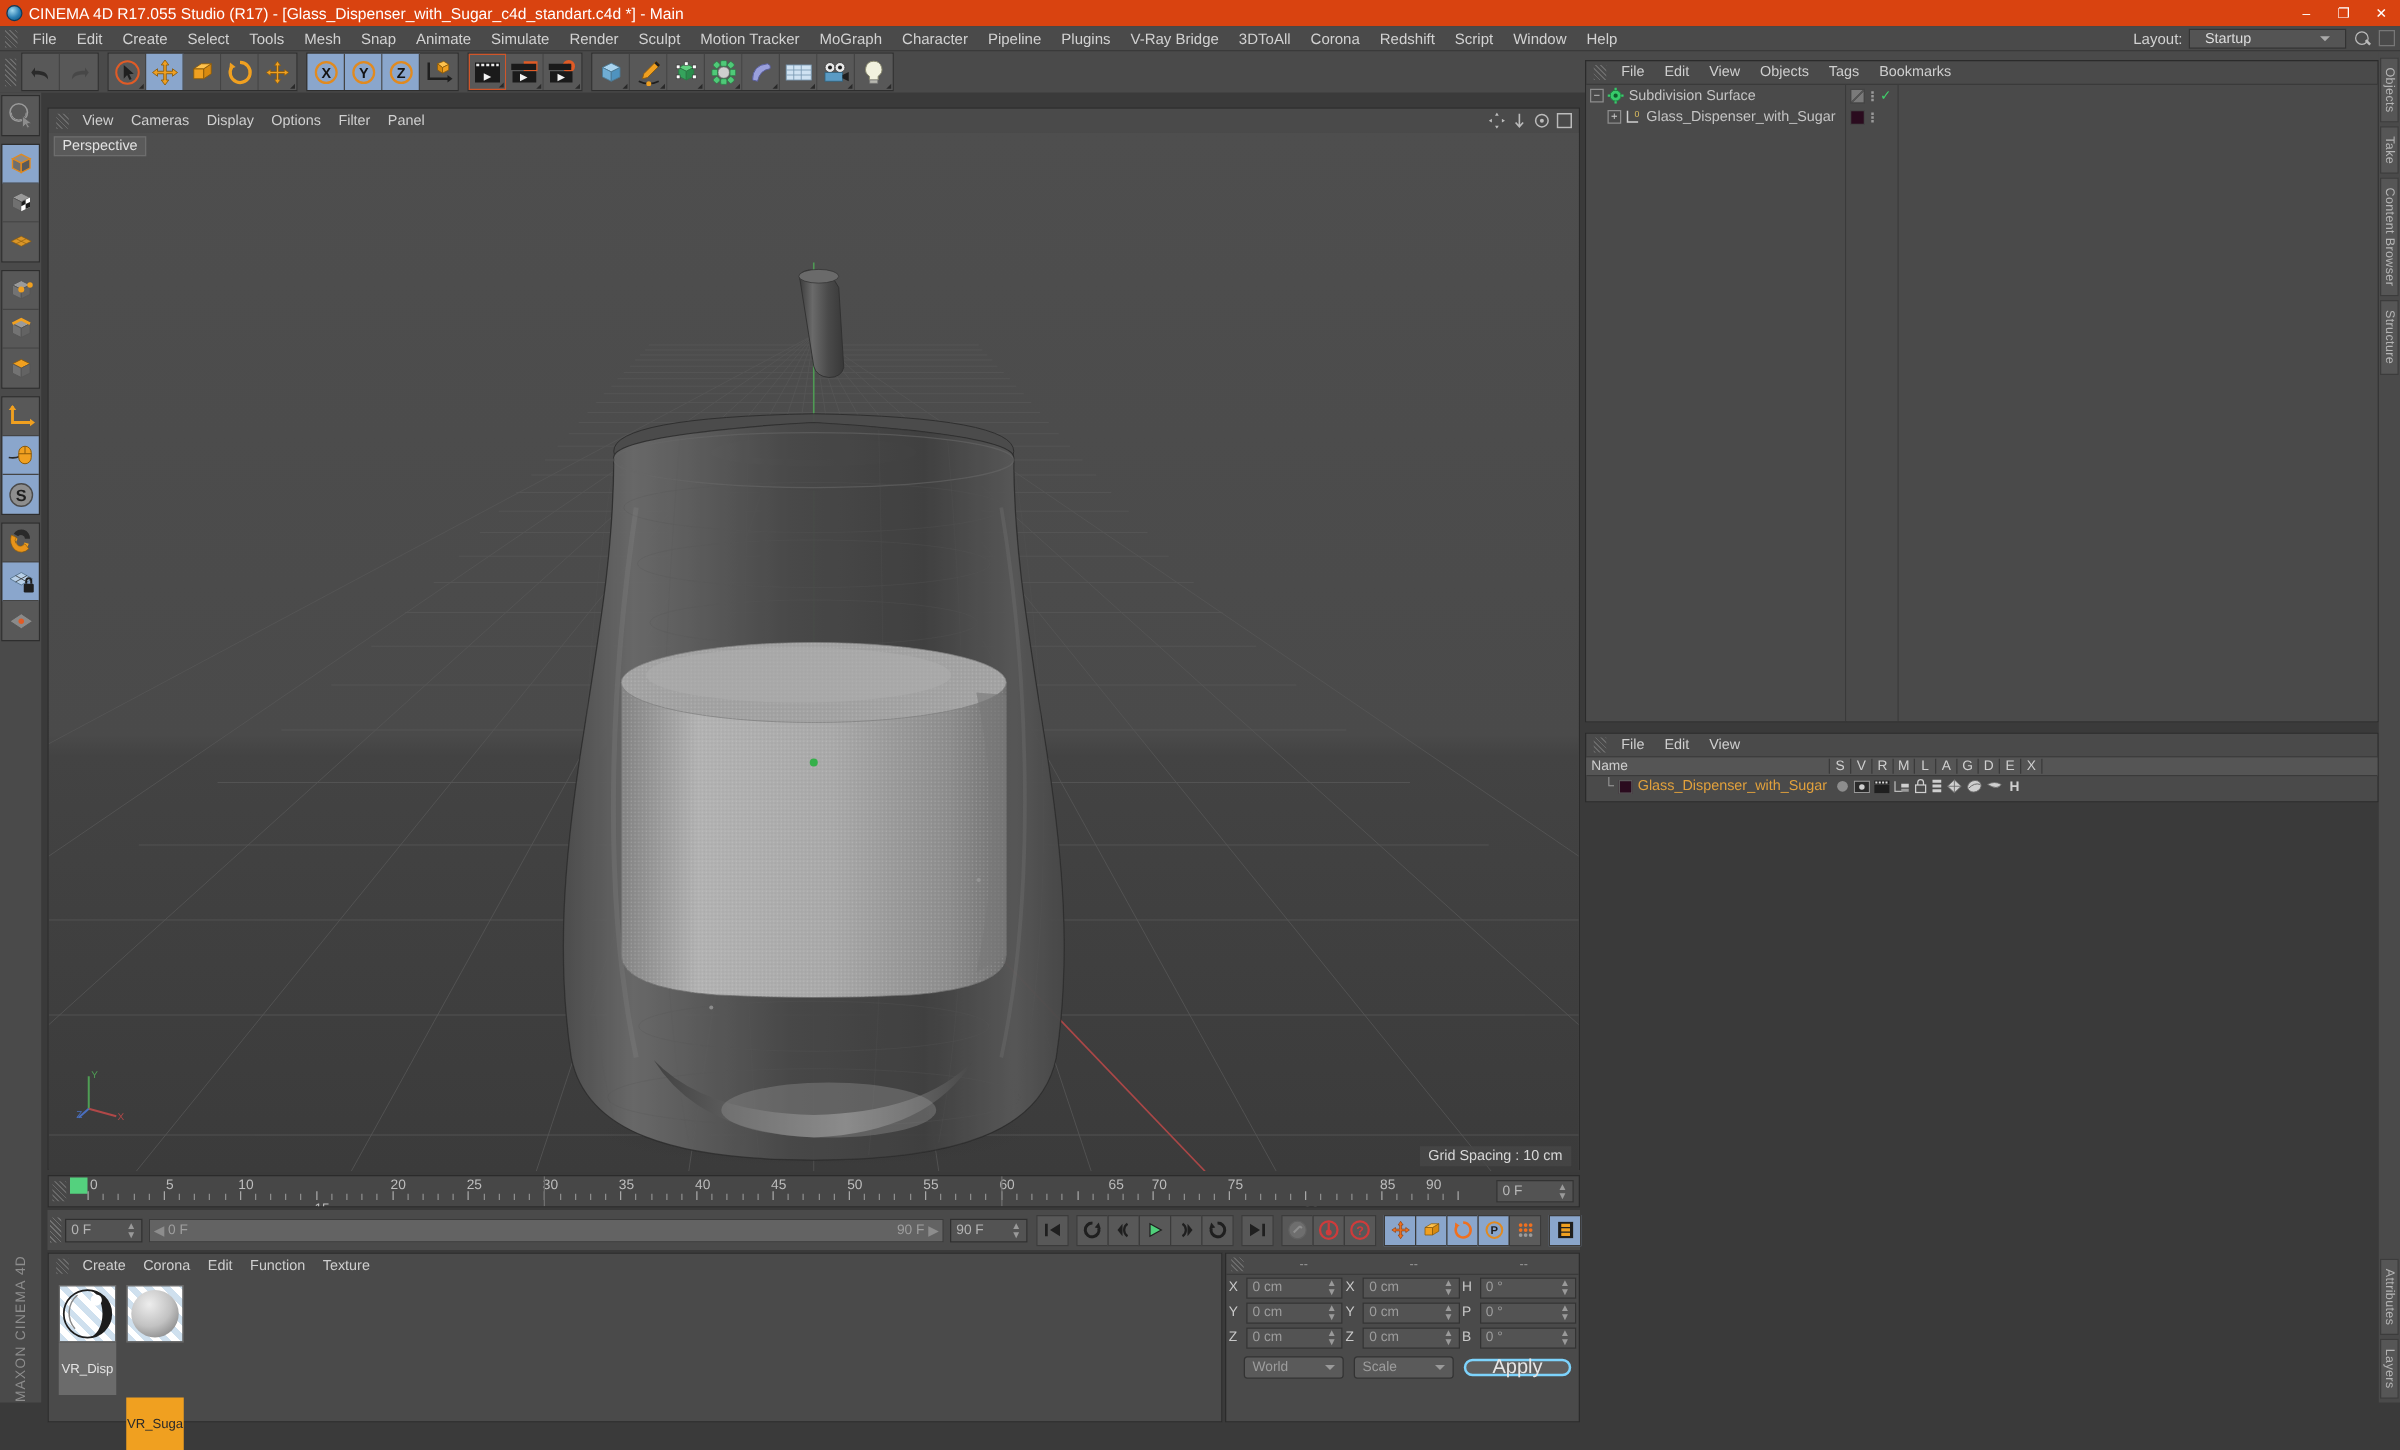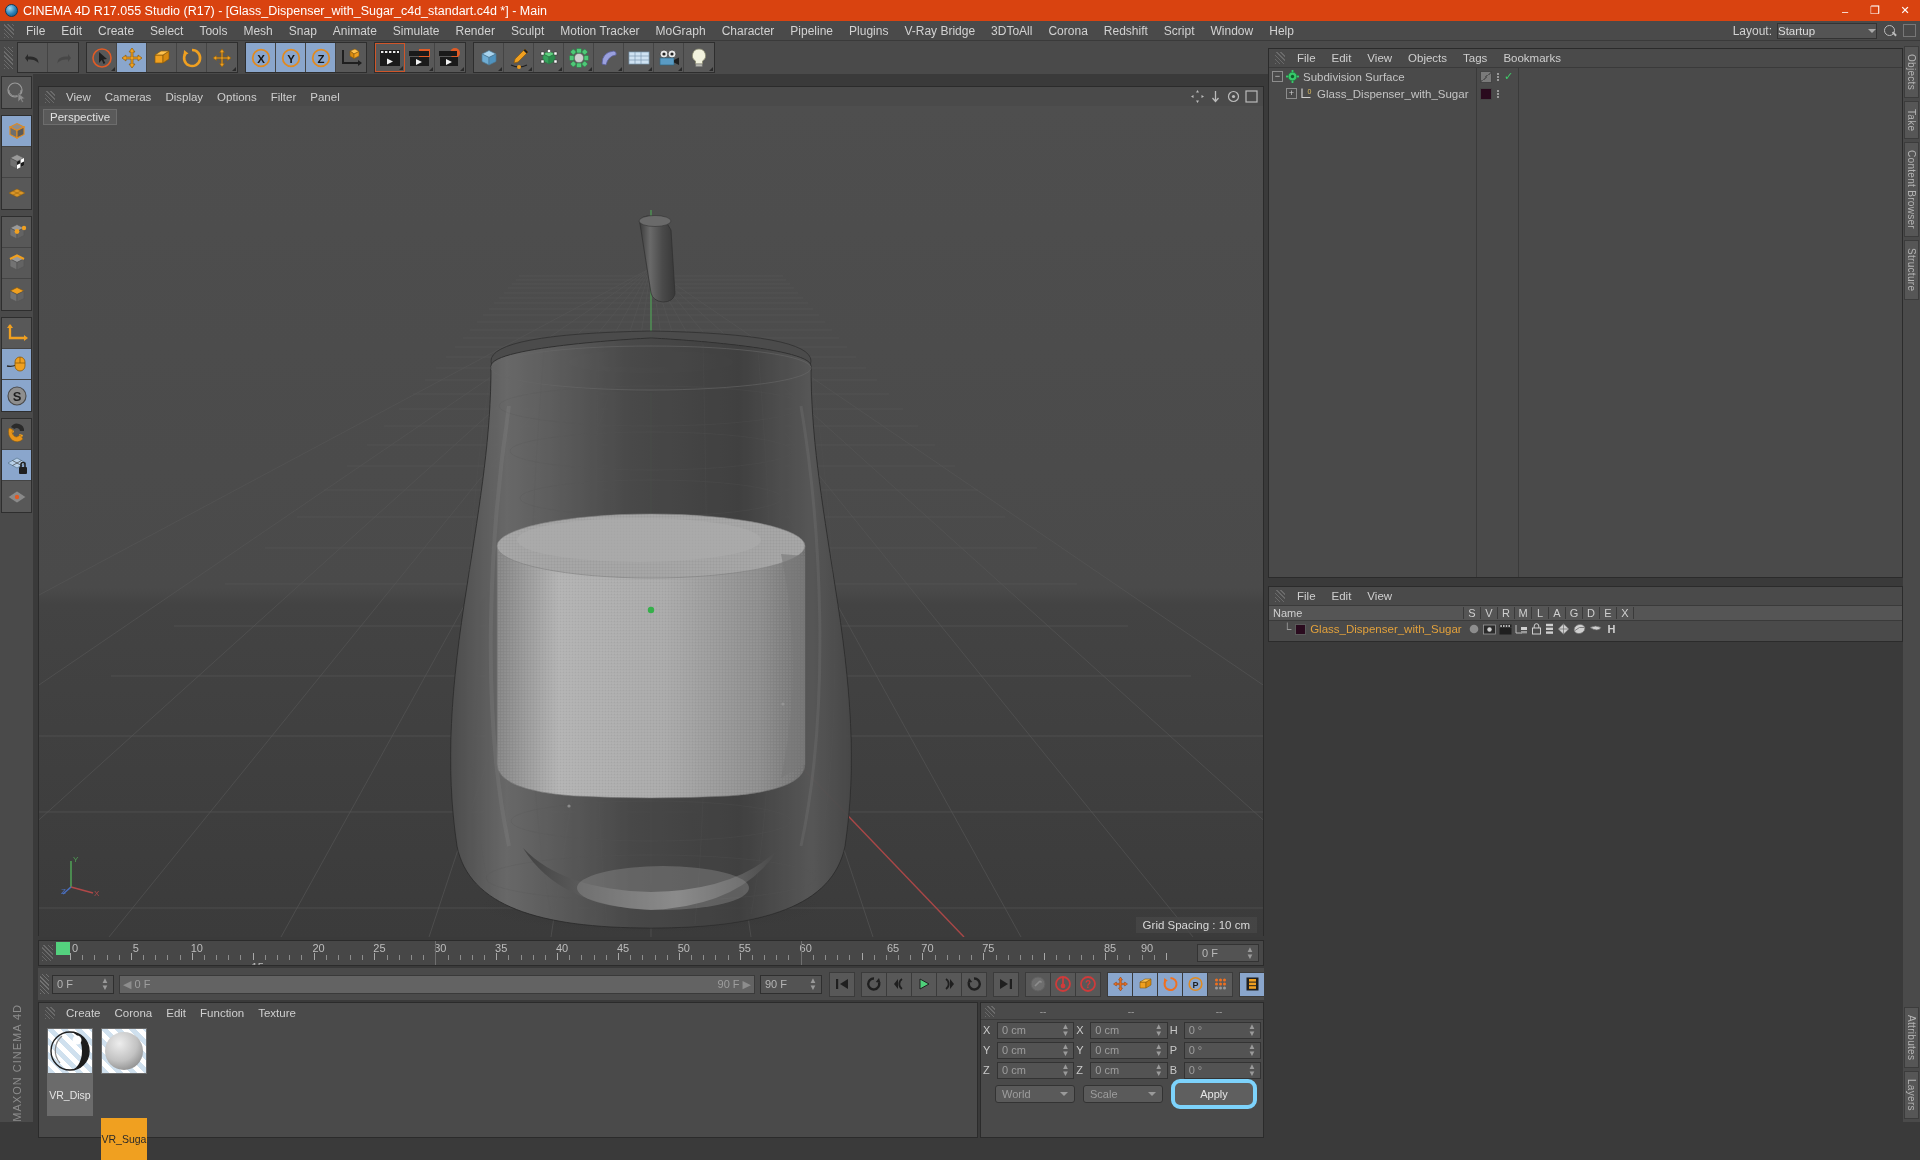--- a/index.html
+++ b/index.html
@@ -31,22 +31,22 @@
   
   .menubar {
     position:absolute; left:0; top:21px; width:1920px; height:20px;
     background:#4a4a4a; display:flex; align-items:center; border-bottom:1px solid #3a3a3a;
   }
   .menubar .mgrip { width:10px; height:14px; margin:0 4px; opacity:.5;
      background-image:repeating-linear-gradient(45deg,#8a8a8a 0 1px,transparent 1px 3px); }
   .mitem { padding:0 8px; height:20px; line-height:20px; color:#d2d2d2; font-size:12px; white-space:nowrap; }
   .layoutbox { margin-left:auto; display:flex; align-items:center; gap:5px; padding-right:4px; }
   .layoutbox .lbl { color:#d2d2d2; font-size:12px; }
-  .ldrop { width:100px; height:16px; background:#545454; border:1px solid #333;
-    display:flex; align-items:center; padding:0 0; font-size:11.5px; color:#ddd; position:relative; }
+  .ldrop { width:126px; height:16px; background:#545454; border:1px solid #333;
+    display:flex; align-items:center; padding:0 12px; font-size:11.5px; color:#ddd; position:relative; }
   .ldrop .arw { margin-left:auto; border-left:4px solid transparent; border-right:4px solid transparent;
     border-top:4px solid #aaa; }
   .srch { width:16px; height:16px; position:relative; }
   .srch:before{ content:""; position:absolute; left:2px; top:2px; width:9px;height:9px;
     border:1.5px solid #bbb; border-radius:50%;}
   .srch:after{ content:""; position:absolute; left:10px; top:10px; width:5px;height:1.5px;
     background:#bbb; transform:rotate(45deg);}
   .ficon { width:13px;height:13px;border:1px solid #777; }
 
   
@@ -137,23 +137,23 @@
   .coordhdr span { flex:1; text-align:center; }
   .crow { display:flex; align-items:center; height:20px; padding:0 2px; gap:2px; }
   .clab { width:12px; font-size:11px; color:#c9c9c9; text-align:left; }
   .cfield { flex:1; height:17px; background:#535353; border:1px solid #333;
      display:flex; align-items:center; padding:0 4px; font-size:11px; color:#9d9d9d; }
   .crow2 { display:flex; align-items:center; height:24px; padding:4px 6px 0 14px; gap:8px; }
   .csel { flex:1; height:18px; background:#5a5a5a; border:1px solid #333; border-radius:3px;
      display:flex; align-items:center; padding:0 6px; font-size:11px; color:#9d9d9d;}
   .csel .arw { margin-left:auto; border-left:4px solid transparent;border-right:4px solid transparent;
      border-top:4px solid #9a9a9a;}
-  .applybtn { width:86px; height:30px; background:#5f5f5f; border:4px solid #7dd3fc;
+  .applybtn { width:86px; height:14px; background:#5f5f5f; border:2px solid #7dd3fc;
      border-radius:9px; display:flex;align-items:center;justify-content:center;
-     font-size:11px; color:#e6e6e6;}
+     font-size:16px; color:#e6e6e6;}
 
   
   .objmgr { position:absolute; left:1268px; top:48px; width:635px; height:530px;
      background:#4a4a4a; border:1px solid #2b2b2b; }
   .panelmenu { height:19px; display:flex; align-items:center; padding-left:2px;
      border-bottom:1px solid #3a3a3a; }
   .panelmenu .mgrip { width:10px;height:12px;margin:0 4px;opacity:.5;
      background-image:repeating-linear-gradient(45deg,#8a8a8a 0 1px,transparent 1px 3px);}
   .pmi { padding:0 8px; font-size:11.5px; color:#cfcfcf; }
   .objbody { display:flex; height:calc(100% - 19px); }

